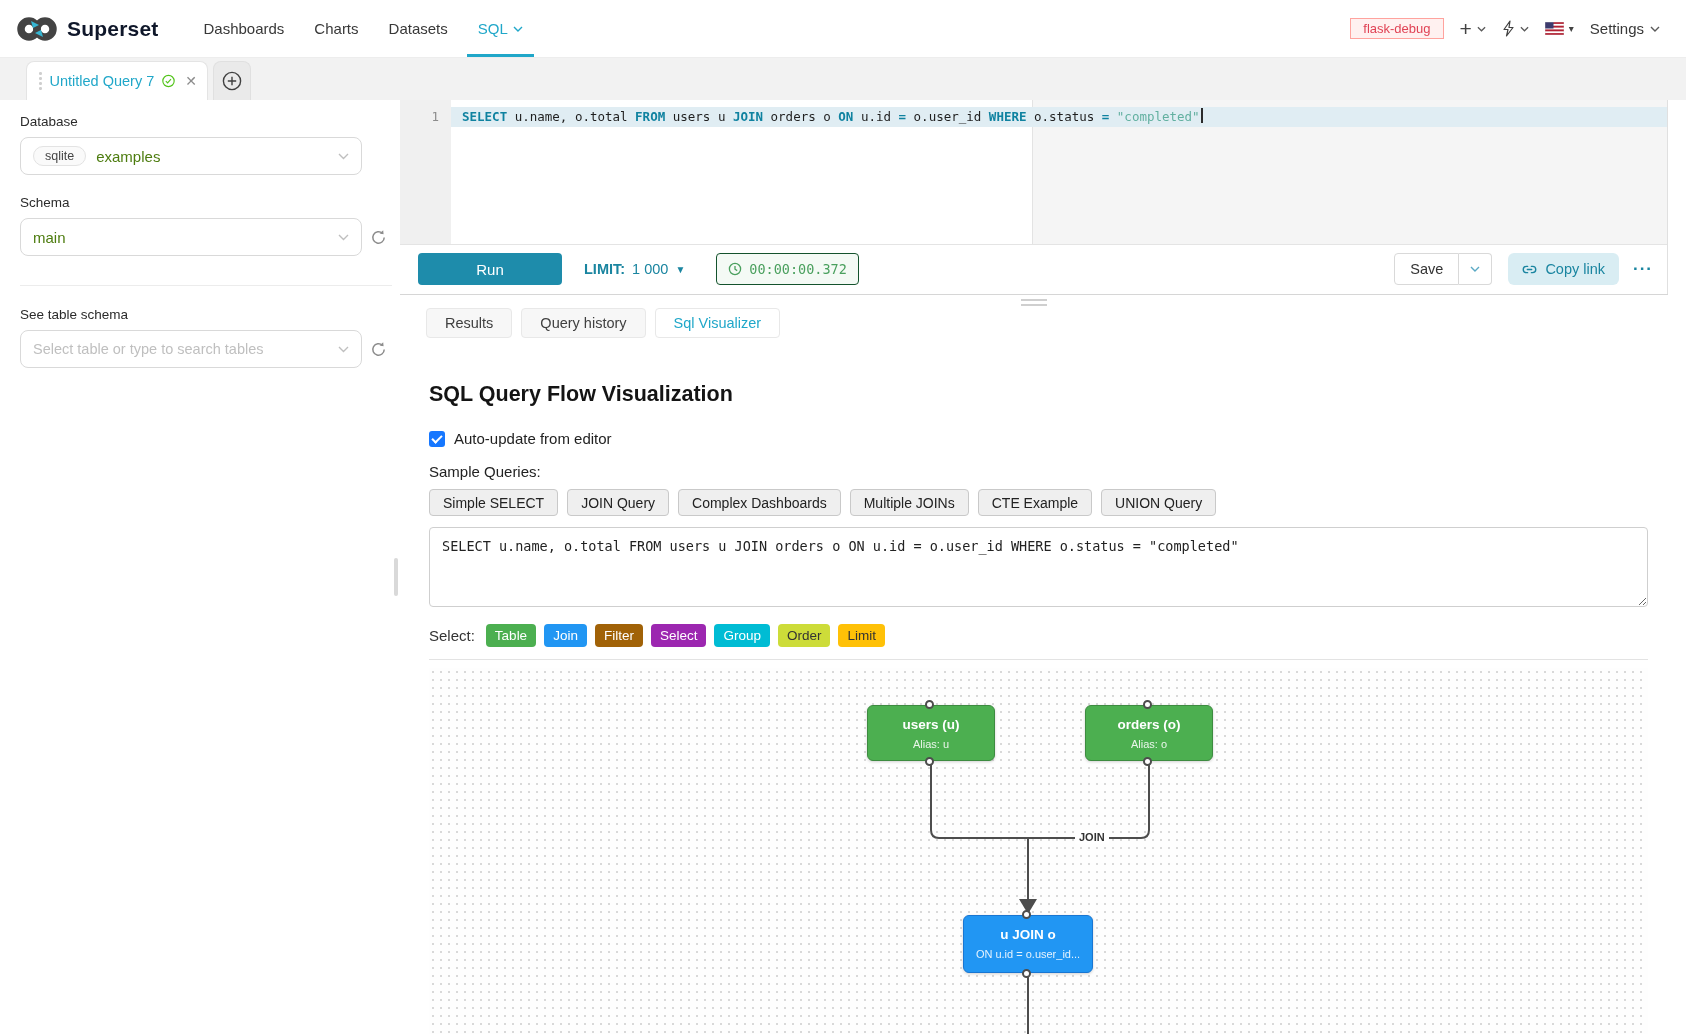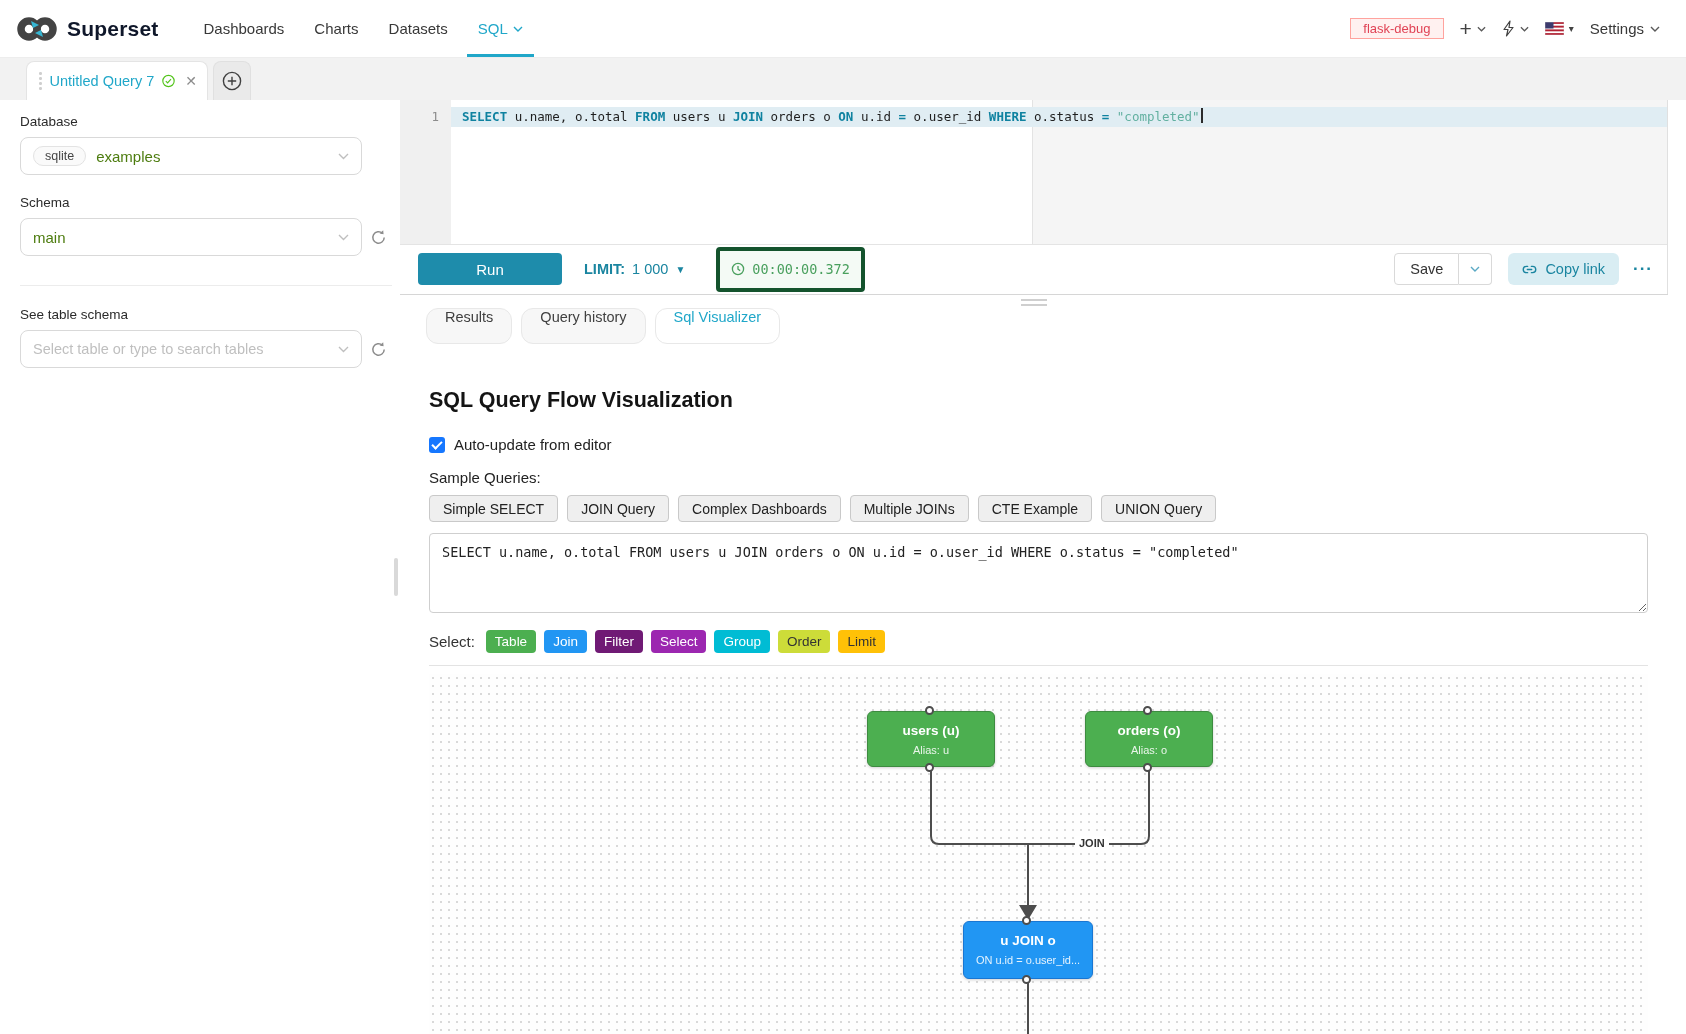--- a/index.html
+++ b/index.html
@@ -76,22 +76,22 @@
             vertical-align:-2px; margin-left:1px; }
 
   
   .toolbar { height:48px; display:flex; align-items:center; padding:0 14px 0 18px; background:#fff; }
   .run-btn { width:144px; height:32px; background:#1e8cab; color:#fff; font-size:15px;
              border:none; border-radius:4px; cursor:pointer; font-family:inherit; }
   .limit { display:flex; align-items:center; gap:7px; margin-left:22px; color:#1a85a0;
            font-size:14.5px; cursor:pointer; }
   .limit b { font-weight:700; }
   .limit-caret { font-size:10px; }
-  .timer { display:flex; align-items:center; gap:7px; margin-left:31px; height:45px;
-           padding:0 11px; border:4px solid #14532d; background:#f4faf5; border-radius:4px;
+  .timer { display:flex; align-items:center; gap:7px; margin-left:31px; height:32px;
+           padding:0 11px; border:1px solid #14532d; background:#f4faf5; border-radius:4px;
            color:#4aa05e; font-family:"DejaVu Sans Mono",monospace; font-size:13.5px; }
   .tb-right { margin-left:auto; display:flex; align-items:center; }
   .save-btn { height:32px; padding:0 15px; background:#fff; border:1px solid #d9d9d9;
               border-radius:4px 0 0 4px; font-size:14.5px; color:#333; cursor:pointer; font-family:inherit; }
   .save-caret { height:32px; width:33px; background:#fff; border:1px solid #d9d9d9; border-left:none;
               border-radius:0 4px 4px 0; display:flex; align-items:center; justify-content:center; cursor:pointer; }
   .copy-btn { height:32px; margin-left:16px; padding:0 14px; display:flex; align-items:center; gap:8px;
               background:#d9edf3; border:none; border-radius:6px; color:#1a85a0; font-size:14.5px;
               cursor:pointer; font-family:inherit; }
   .more-dots { margin-left:14px; color:#1a85a0; font-size:17px; font-weight:700; letter-spacing:1px;
@@ -99,22 +99,22 @@
 
   
   .split { position:absolute; left:400px; top:294px; width:1268px; z-index:15; }
   .split-line { border-top:1px solid #d6d6d6; }
   .split-grip { width:26px; margin:4px auto 0; cursor:row-resize; }
   .split-grip i { display:block; height:2px; background:#cfcfcf; margin-bottom:3px; }
 
   
   .south { position:absolute; left:400px; top:295px; width:1268px; bottom:0; background:#fff; }
   .rtabs { display:flex; gap:9px; margin:13px 0 0 26px; }
-  .rtab { height:36px; padding:0 18px; display:flex; font-size:14.5px;
-          color:#404040; background:#f7f7f7; border:1px solid #e8e8e8; border-radius:12px; cursor:pointer; }
+  .rtab { height:30px; padding:0 18px; display:flex; align-items:center; font-size:14.5px;
+          color:#404040; background:#f7f7f7; border:1px solid #e8e8e8; border-radius:4px; cursor:pointer; }
   .rtab.active { background:#fff; color:#20a7c9; }
   .content { padding:0 20px 0 29px; }
   .viz-title { margin-top:44px; font-size:21.5px; font-weight:700; color:#141414; }
   .check-row { margin-top:23px; display:flex; align-items:center; gap:9px; cursor:pointer; }
   .checkbox { position:relative; width:16px; height:16px; background:#1677ff; border-radius:3px; }
   .checkbox::after { content:""; position:absolute; left:5px; top:2px; width:4px; height:8px;
                      border:solid #fff; border-width:0 2px 2px 0; transform:rotate(45deg); }
   .check-label { font-size:15px; color:#222; }
   .sample-label { margin-top:16px; font-size:15px; color:#222; }
   .sample-row { margin-top:9px; display:flex; gap:9px; }
@@ -363,21 +363,21 @@
       <button class="sample-btn">CTE Example</button>
       <button class="sample-btn">UNION Query</button>
     </div>
 
     <textarea class="query-box" spellcheck="false" style="">SELECT u.name, o.total FROM users u JOIN orders o ON u.id = o.user_id WHERE o.status = "completed"</textarea>
 
     <div class="legend-row">
       <span class="legend-label">Select:</span>
       <span class="chip" style="background-color: rgb(76, 175, 80);">Table</span>
       <span class="chip" style="background-color: rgb(33, 150, 243);">Join</span>
-      <span class="chip" style="background-color: #701a75;">Filter</span>
+      <span class="chip" style="background-color: #a16207;">Filter</span>
       <span class="chip" style="background-color: rgb(156, 39, 176);">Select</span>
       <span class="chip" style="background-color: rgb(0, 188, 212);">Group</span>
       <span class="chip" style="color: rgb(51, 51, 51); background-color: rgb(205, 220, 57);">Order</span>
       <span class="chip" style="color: rgb(51, 51, 51); background-color: rgb(255, 193, 7);">Limit</span>
     </div>
 
     <div class="content-divider"></div>
 
     <div class="diagram">
       <svg class="edges" width="1219" height="374">

